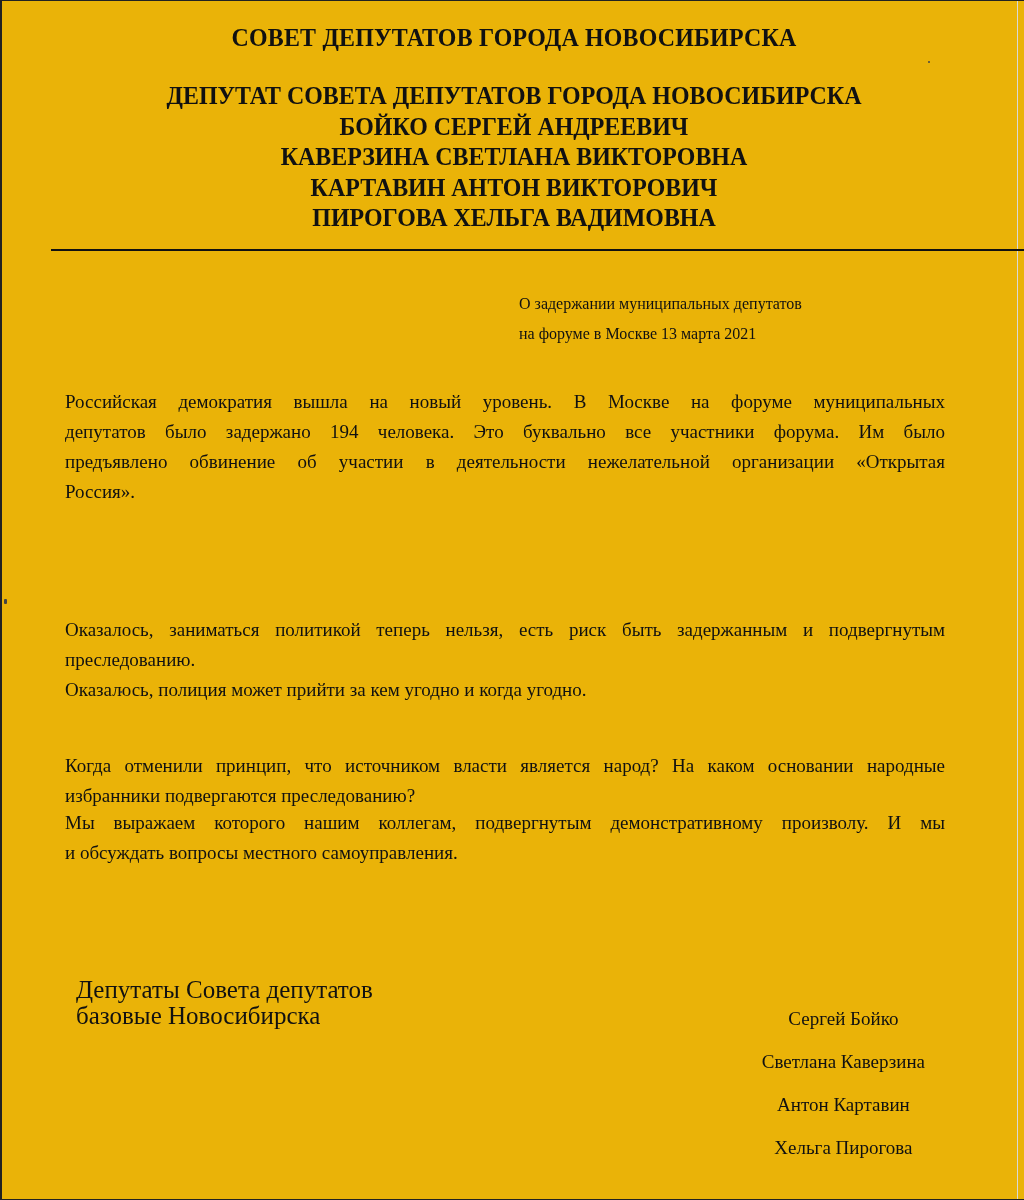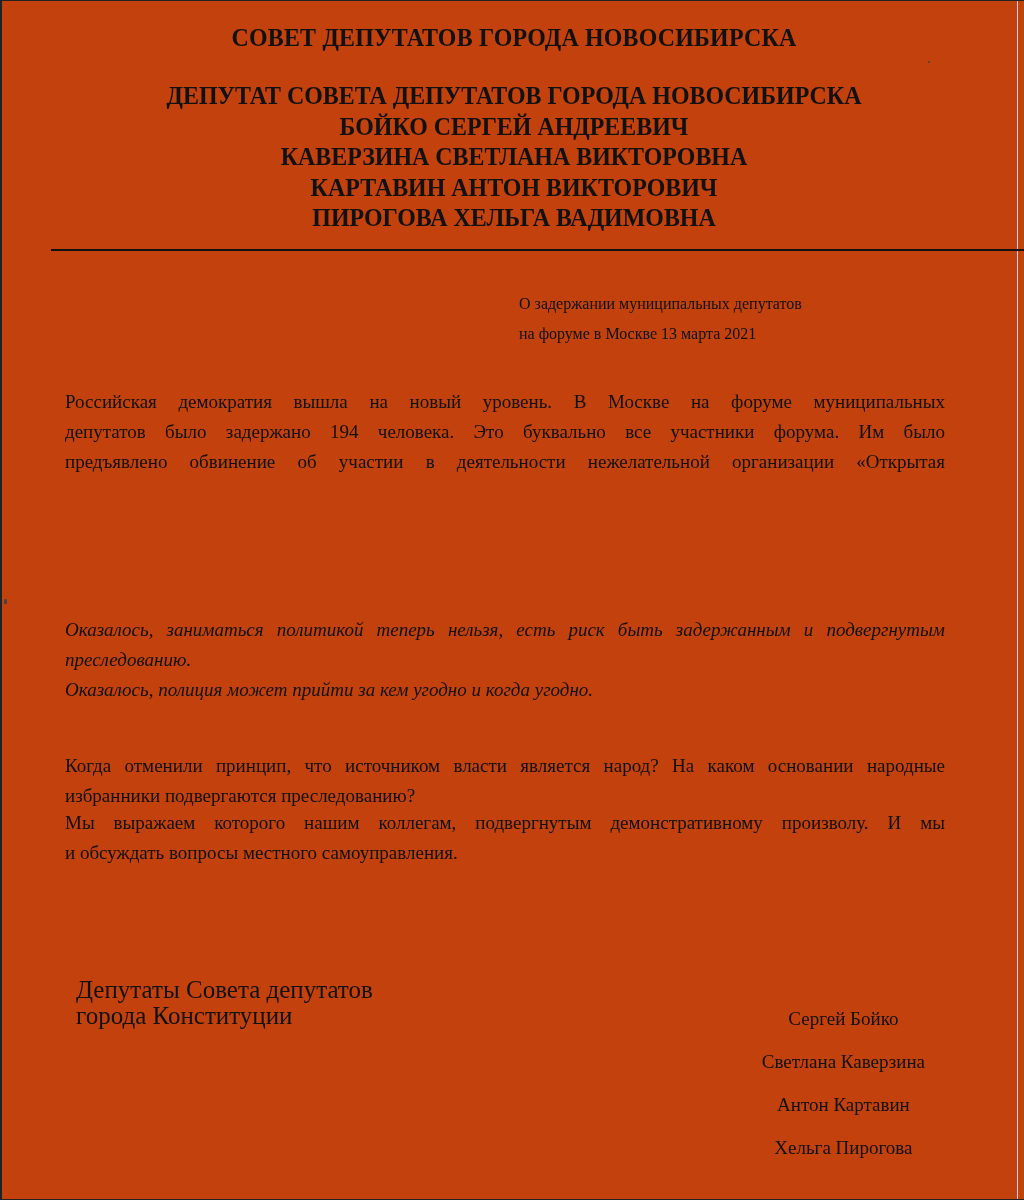--- a/index.html
+++ b/index.html
@@ -1,39 +1,39 @@
 <!DOCTYPE html>
 <html><head>
   <meta charset="utf-8">
   <style>
     html, body { margin: 0; padding: 0; background: #ffffff; }
     body { width: 1024px; height: 1200px; overflow: hidden; position: relative; }
     .page {
       position: absolute; left: 0; top: 0; width: 1022px; height: 1198px;
       border: 1px solid #222; border-left-width: 2px; border-bottom-width: 2px;
-      background: #c2410c; color: #111;
+      background: #eab308; color: #111;
       font-family: "Liberation Serif", "DejaVu Serif", serif;
     }
     .right-edge { position: absolute; right: 6px; top: 0; bottom: 0; width: 1px; background: #d8d8d8; }
     .hdr {
       position: absolute; left: 0; width: 1024px; text-align: center;
       font-weight: bold; font-size: 26px; letter-spacing: 0.2px;
       transform: scaleX(0.92); transform-origin: center;
     }
     .hdr1 { top: 22px; }
     .hdr-block { position: absolute; left: 0; top: 80px; width: 1024px; text-align: center; }
     .hdr-line { font-weight: bold; font-size: 26px; line-height: 30.5px; transform: scaleX(0.92); }
     .rule { position: absolute; left: 49px; top: 248px; width: 975px; height: 2px; background: #111; }
     .subject { position: absolute; left: 517px; top: 288px; font-size: 16px; line-height: 30px; }
     .body { position: absolute; left: 63px; width: 880px; font-size: 19px; line-height: 30px; margin-top: 16px; }
     .para-line { white-space: nowrap; }
     .justify { text-align: justify; text-align-last: justify; white-space: normal; }
     .p1 { top: 370px; }
     .p2 { top: 512px; }
-    .p3 { top: 598px; font-style: italic; }
+    .p3 { top: 598px; }
     .p4 { top: 734px; }
     .p5 { top: 791px; }
     .sig-left { position: absolute; left: 74px; top: 976px; font-size: 25px; line-height: 26px; }
     .sig-right { position: absolute; right: 99px; top: 1005px; text-align: center; font-size: 19px; }
     .sig-name { height: 43px; line-height: 26px; }
     .speck { position: absolute; width: 2px; height: 2px; background: #444; border-radius: 1px; }
   </style>
 </head>
 <body>
 
@@ -54,20 +54,21 @@
 
   <div class="subject">
     <div>О задержании муниципальных депутатов</div>
     <div>на форуме в Москве 13 марта 2021</div>
   </div>
 
   <div class="body p1">
     <div class="para-line justify">Российская демократия вышла на новый уровень. В Москве на форуме муниципальных</div>
     <div class="para-line justify">депутатов было задержано 194 человека. Это буквально все участники форума. Им было</div>
     <div class="para-line justify">предъявлено обвинение об участии в деятельности нежелательной организации «Открытая</div>
+    <div class="para-line">Россия».</div>
   </div>
 
 
   <div class="body p3">
     <div class="para-line justify">Оказалось, заниматься политикой теперь нельзя, есть риск быть задержанным и подвергнутым</div>
     <div class="para-line">преследованию.</div>
     <div class="para-line">Оказалось, полиция может прийти за кем угодно и когда угодно.</div>
   </div>
 
   <div class="body p4">
@@ -75,21 +76,21 @@
     <div class="para-line">избранники подвергаются преследованию?</div>
   </div>
 
   <div class="body p5">
     <div class="para-line justify">Мы выражаем которого нашим коллегам, подвергнутым демонстративному произволу. И мы</div>
     <div class="para-line">и обсуждать вопросы местного самоуправления.</div>
   </div>
 
   <div class="sig-left">
     <div>Депутаты Совета депутатов</div>
-    <div>города Конституции</div>
+    <div>базовые Новосибирска</div>
   </div>
 
   <div class="sig-right">
     <div class="sig-name">Сергей Бойко</div>
     <div class="sig-name">Светлана Каверзина</div>
     <div class="sig-name">Антон Картавин</div>
     <div class="sig-name">Хельга Пирогова</div>
   </div>
 
   <div class="speck" style="left:926px; top:60px;"></div>

